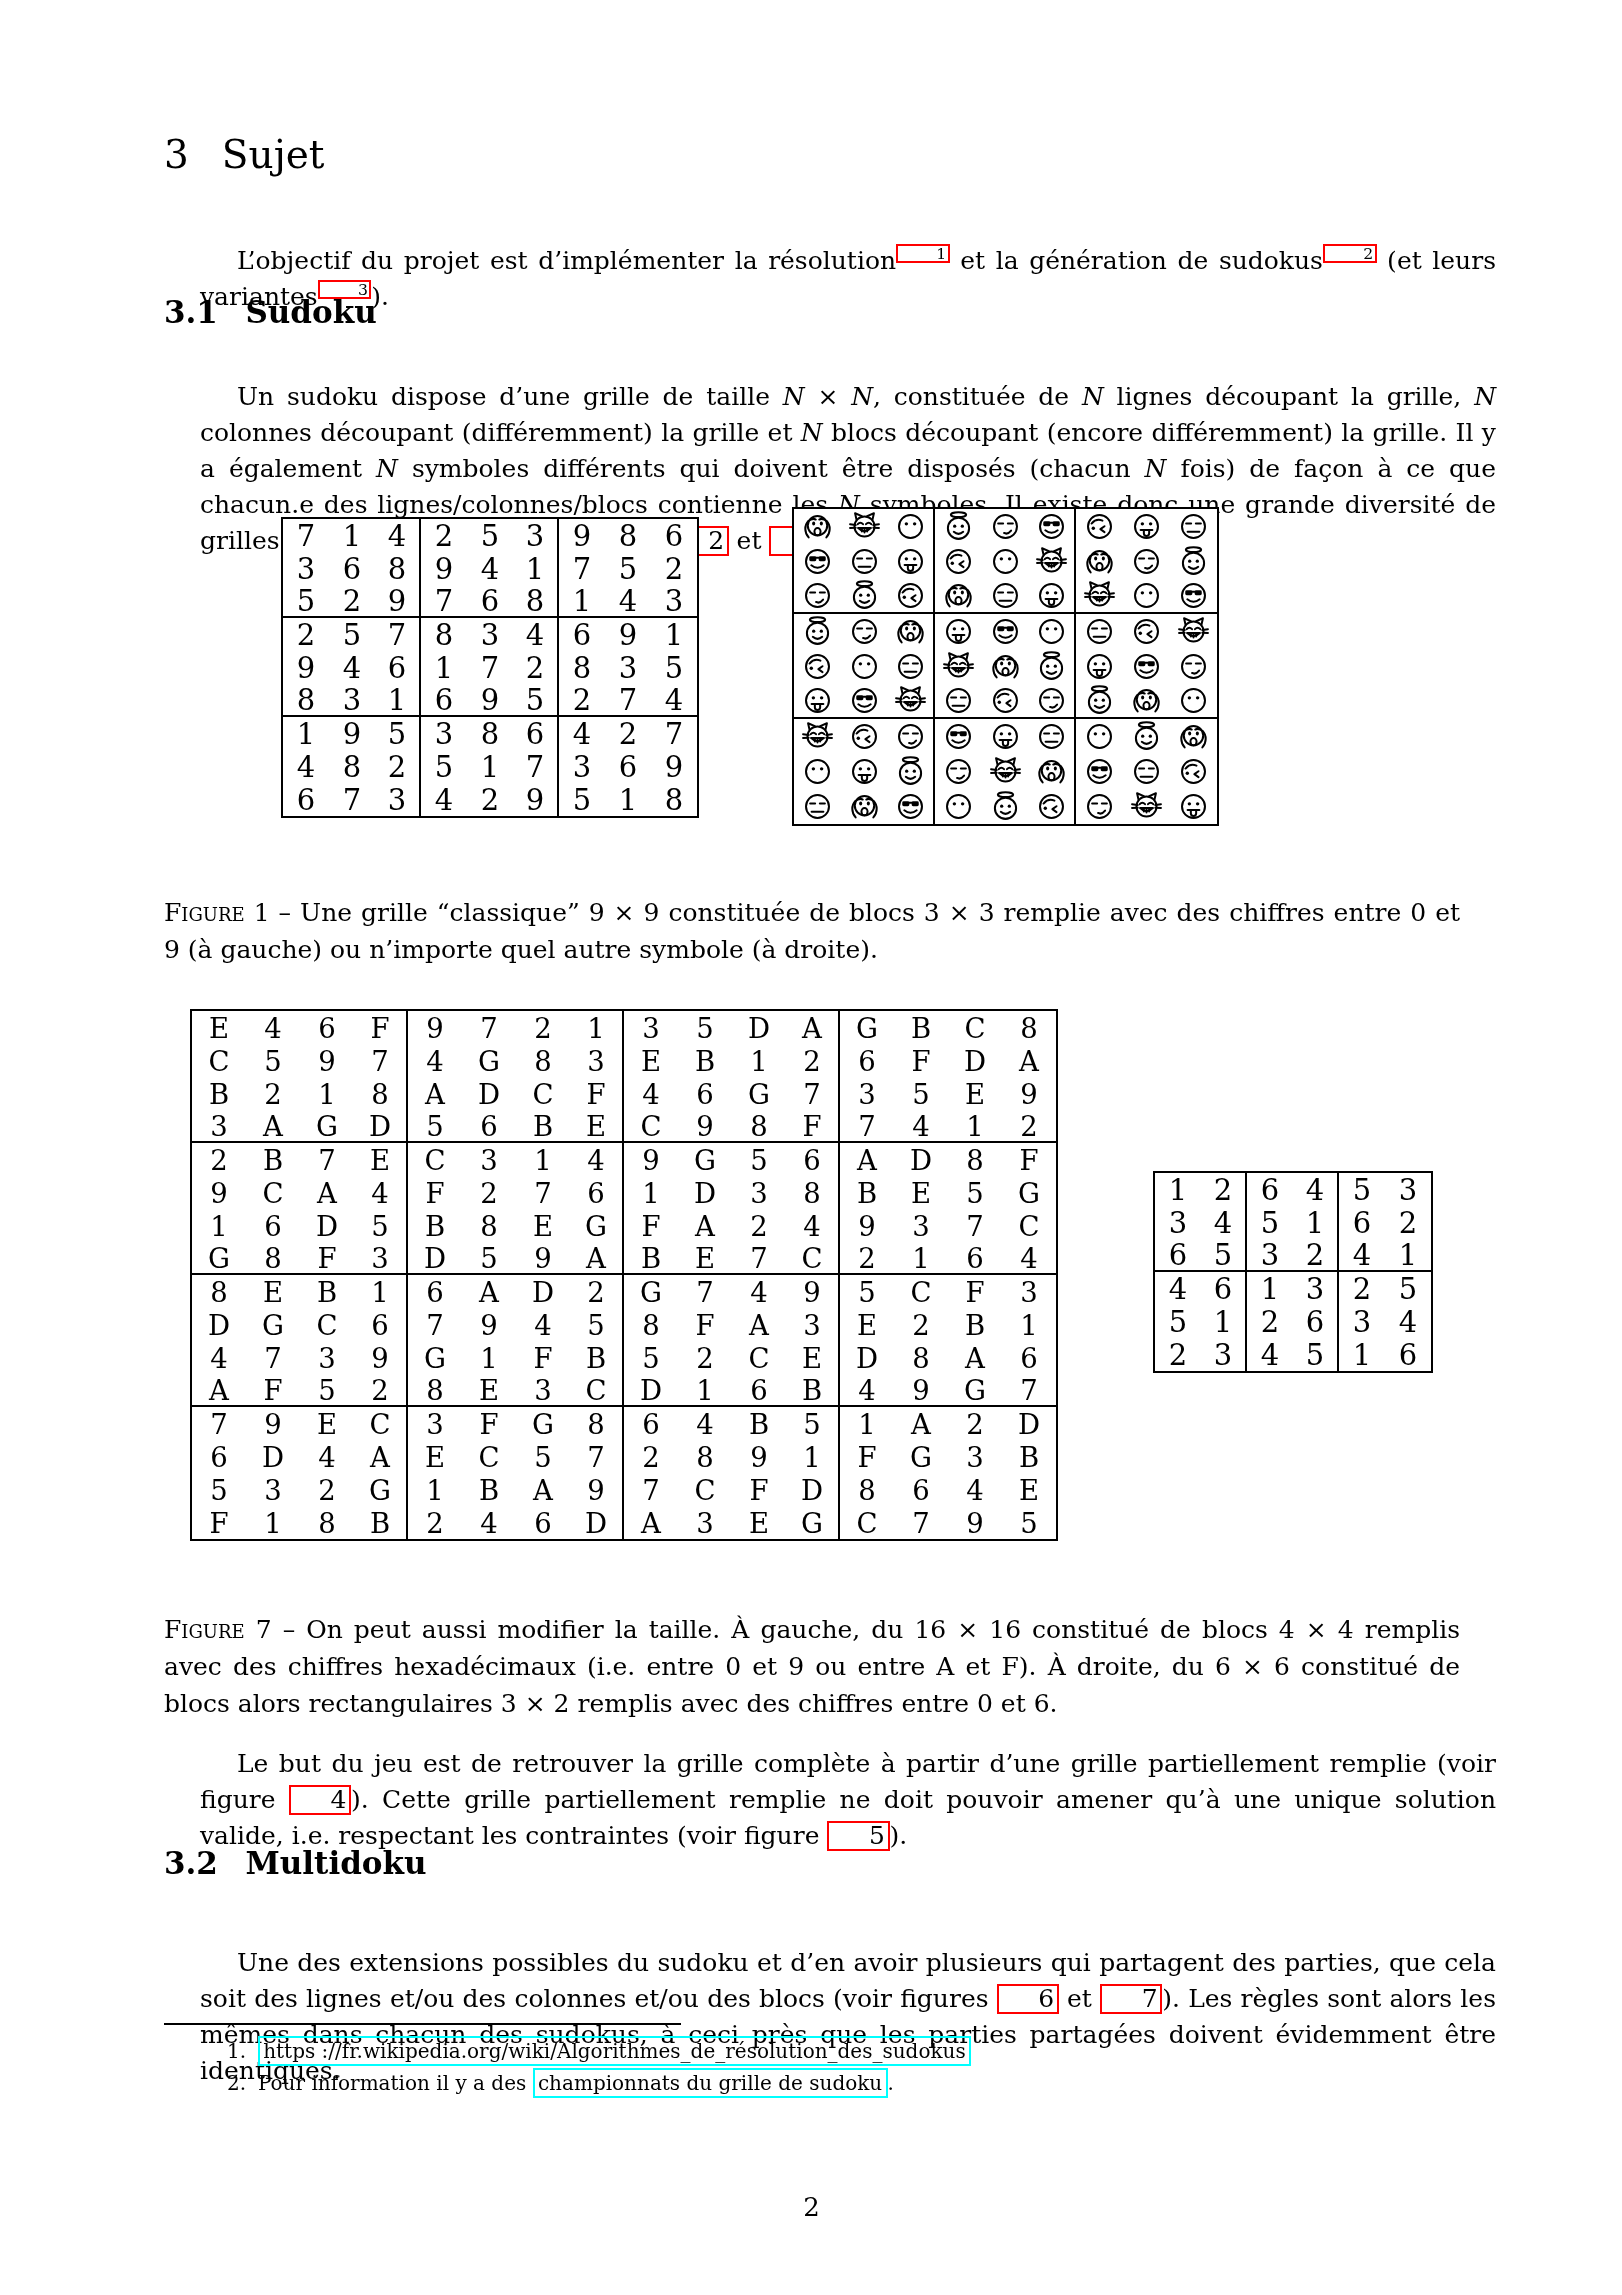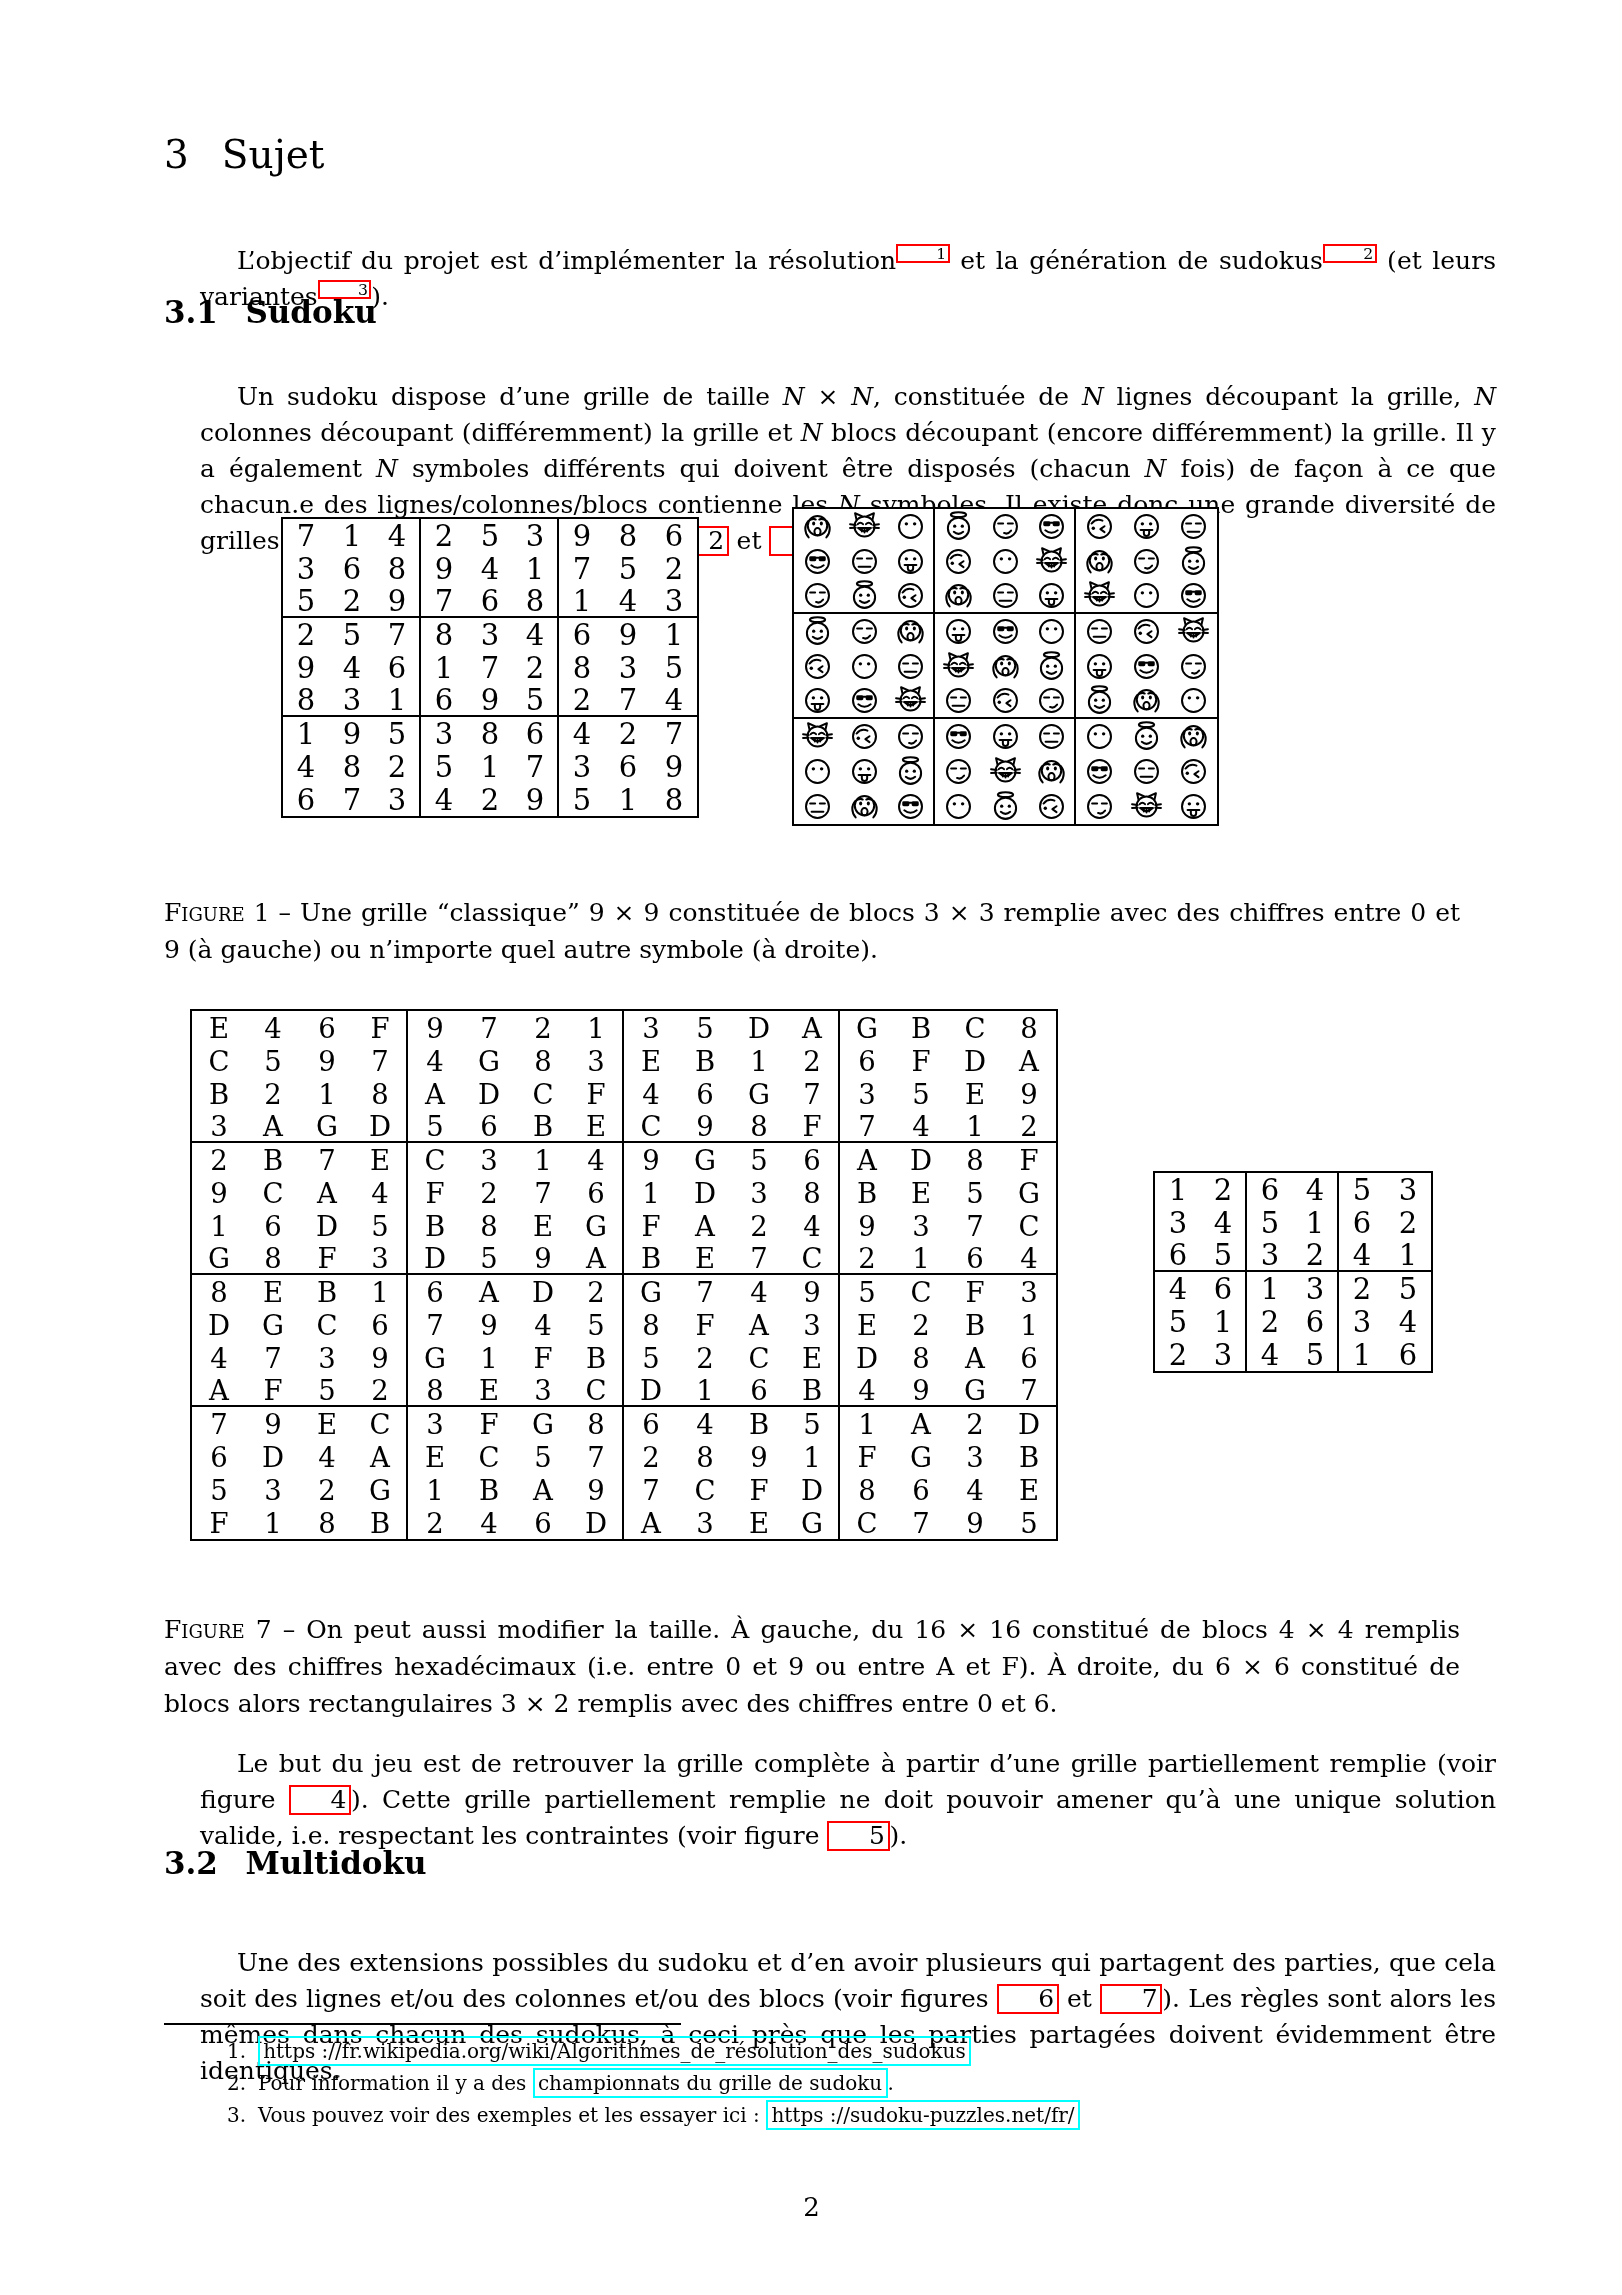--- a/index.html
+++ b/index.html
@@ -1250,19 +1250,18 @@
     <span class="snum">3.2</span><span>Multidoku</span>
   </div>
 
   <p class="para indent p-multi">Une des extensions possibles du sudoku et d’en avoir plusieurs qui partagent des parties, que cela soit des lignes et/ou des colonnes et/ou des blocs (voir figures <span class="figref">6</span> et <span class="figref">7</span>). Les règles sont alors les mêmes dans chacun des sudokus, à ceci près que les parties partagées doivent évidemment être identiques.</p>
 
   <div class="footrule"></div>
 
   <div class="footnotes" id="footnotes">
       <div class="footnote"><span class="fnum">1.</span><span class="cyanbox">https ://fr.wikipedia.org/wiki/Algorithmes_de_résolution_des_sudokus</span></div>
       <div class="footnote"><span class="fnum">2.</span>Pour information il y a des <span class="cyanbox">championnats du grille de sudoku</span>.</div>
-      <div class="footnote"><span class="fnum">3.</span>Vous pouvez voir des exemples et les essayer ici : <span class="cyanbox">https ://sudoku-puzzles.net/fr/</span></div>
     </div>
 
   <div class="pagenum">2</div>
 
 </div>
 
 
 </body></html>

